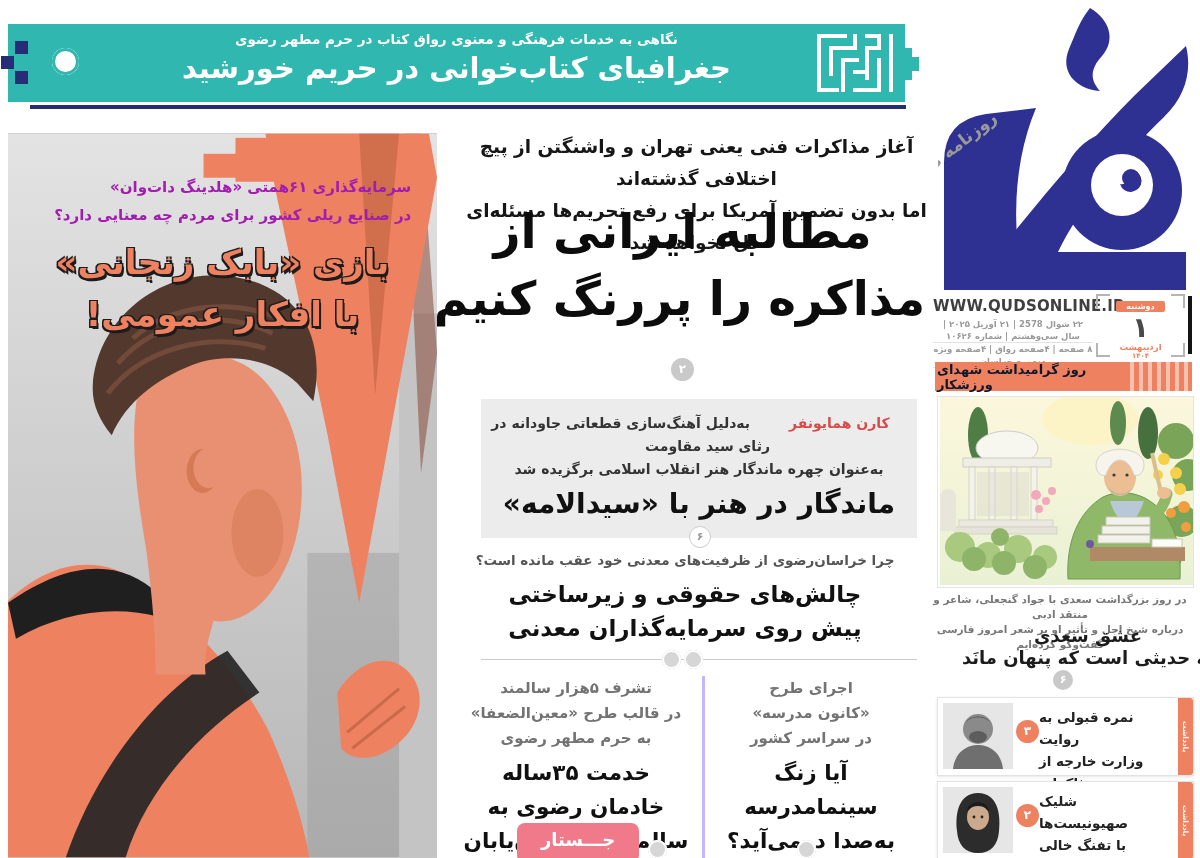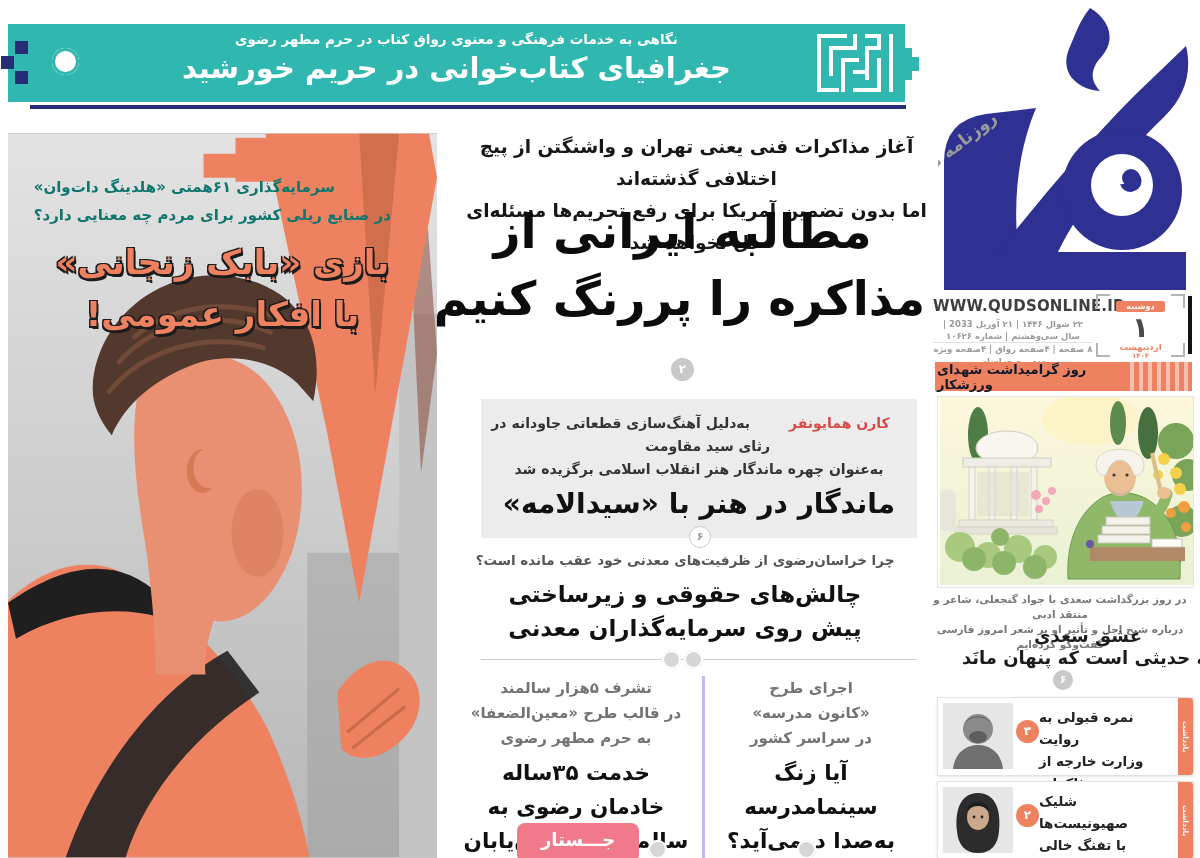--- a/index.html
+++ b/index.html
@@ -95,22 +95,22 @@
   .col-headline{font-size:21.5px;font-weight:800;color:#101010;line-height:34px;margin-top:5px;}
   .jostar{left:517px;top:823px;width:122px;height:40px;background:var(--pink,#f0798a);border-radius:8px;
           color:#fff;font-size:18px;font-weight:800;text-align:center;line-height:34px;z-index:5;}
   .jostar:after{content:"";position:absolute;right:6px;bottom:-8px;
                 border:9px solid transparent;border-top-color:var(--pink,#f0798a);border-right-color:var(--pink,#f0798a);}
   .bc-badge-school{left:797px;top:840px;} .bc-badge-elderly{left:648px;top:840px;}
 
   
   .photo-block{left:8px;top:133px;width:429px;height:725px;overflow:hidden;background:#cfcfcf;}
   .photo-svg{position:absolute;left:0;top:0;}
-  .photo-kicker{position:absolute;top:40px;left:6%;width:88%;text-align:left;z-index:3;
-                font-size:15px;font-weight:800;color:#0f766e;line-height:28px;}
+  .photo-kicker{position:absolute;top:40px;left:6%;width:88%;text-align:right;z-index:3;
+                font-size:15px;font-weight:800;color:#a21caf;line-height:28px;}
   .photo-headline{position:absolute;top:103px;left:2%;width:96%;text-align:center;z-index:3;
                   font-size:34px;font-weight:800;line-height:52px;color:var(--salmon,#ee8160);
                   text-shadow:-1.5px -1.5px 0 #1d1d1d,1.5px -1.5px 0 #1d1d1d,-1.5px 1.5px 0 #1d1d1d,
                               1.5px 1.5px 0 #1d1d1d,2px 3px 0 #1d1d1d;}
 </style>
 </head>
 <body>
 
 <div id="page">
 
@@ -162,21 +162,21 @@
       </g>
       <circle cx="184" cy="185" r="31" fill="#fff"></circle>
       <path d="M194,170 a11,11 0 1,1 -12,14 q8,2 12,-14" fill="#2e3192"></path>
       <circle cx="193" cy="178" r="9" fill="#2e3192"></circle>
       <text x="60" y="120" transform="rotate(-38 60 120)" font-size="17" font-weight="bold" fill="#9a9a9a" font-family="DejaVu Sans">روزنامه صبح ایران</text>
     </svg>
   </div>
 
   <div class="abs website">WWW.QUDSONLINE.IR</div>
   <div class="abs issue-info">
-    <div>۲۲ شوال ۱۴۴۶ | ۲۱ آوریل 2033 | سال سی‌وهشتم | شماره ۱۰۶۲۶</div>
+    <div>۲۲ شوال 2578 | ۲۱ آوریل ۲۰۲۵ | سال سی‌وهشتم | شماره ۱۰۶۲۶</div>
     <div>۸ صفحه | ۴صفحه رواق | ۴صفحه ویژه میهن و خراسان</div>
     <div>قیمت تک‌شماره ۶۰۰۰ تومان</div>
   </div>
 
   <div class="abs calendar">
     <span class="cal-corner cc-tl"></span>
       <span class="cal-corner cc-tr"></span>
     <span class="cal-corner cc-bl"></span>
       <span class="cal-corner cc-br"></span>
     <div><span class="cal-weekday">دوشنبه</span></div>

